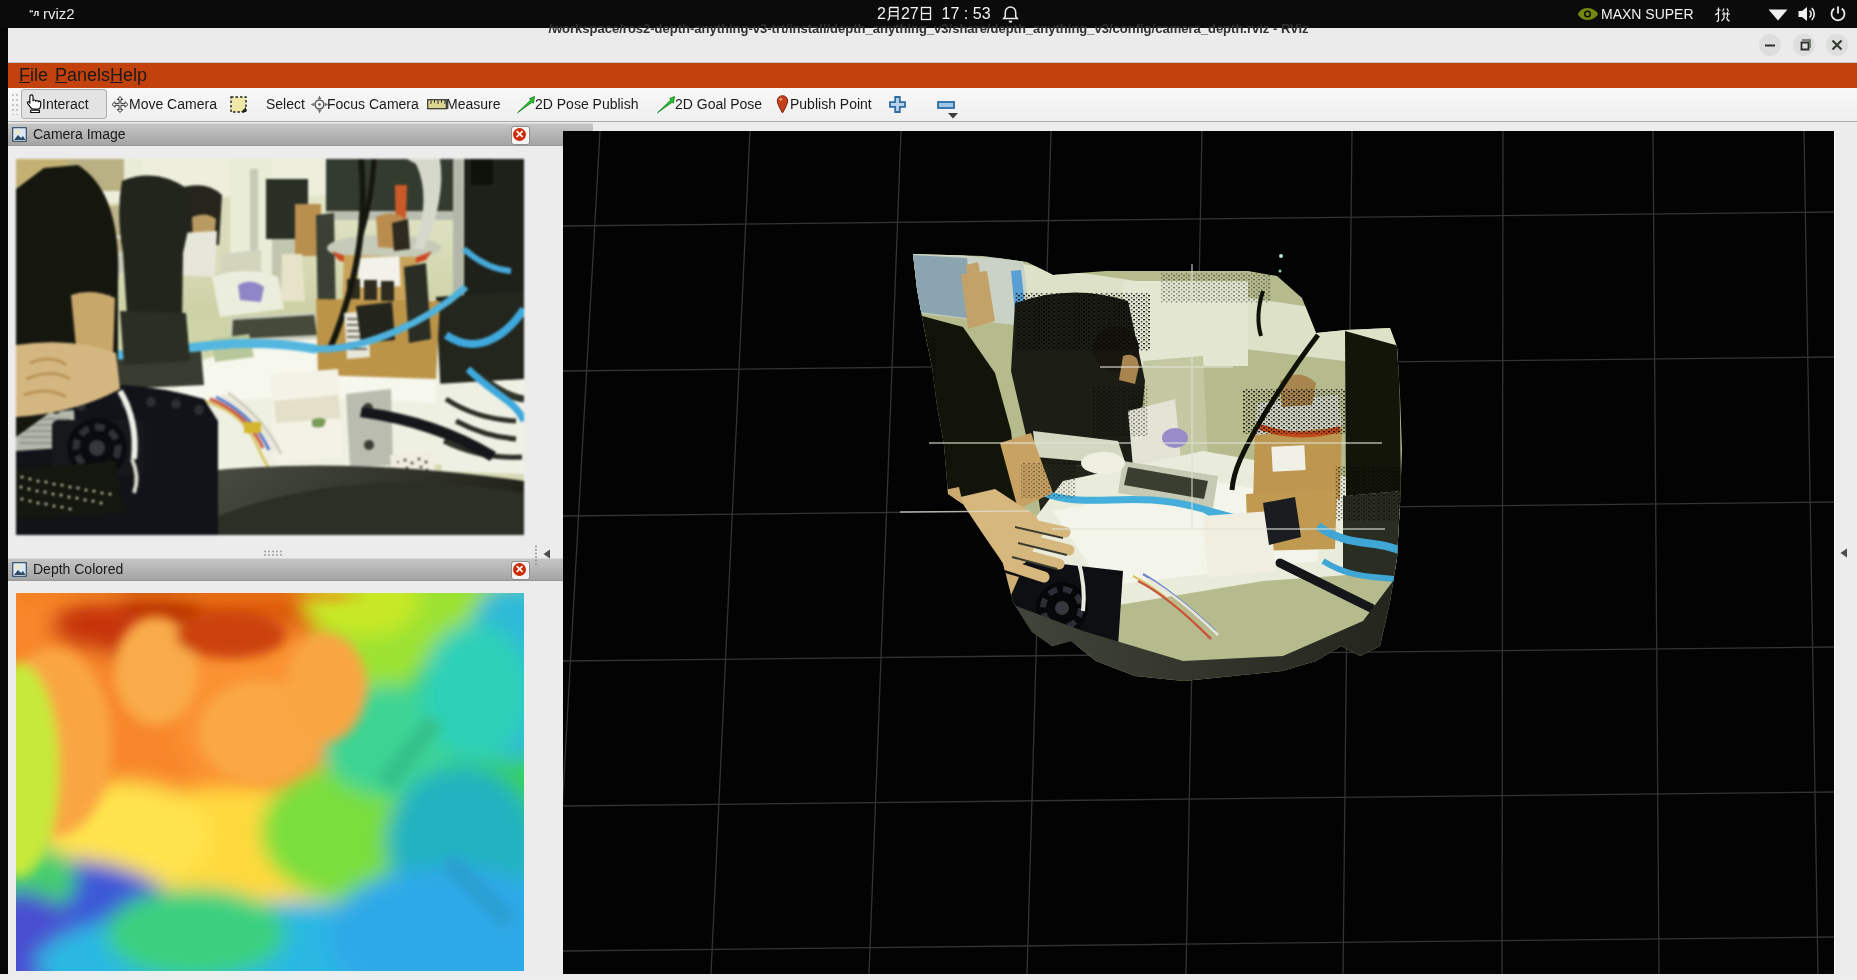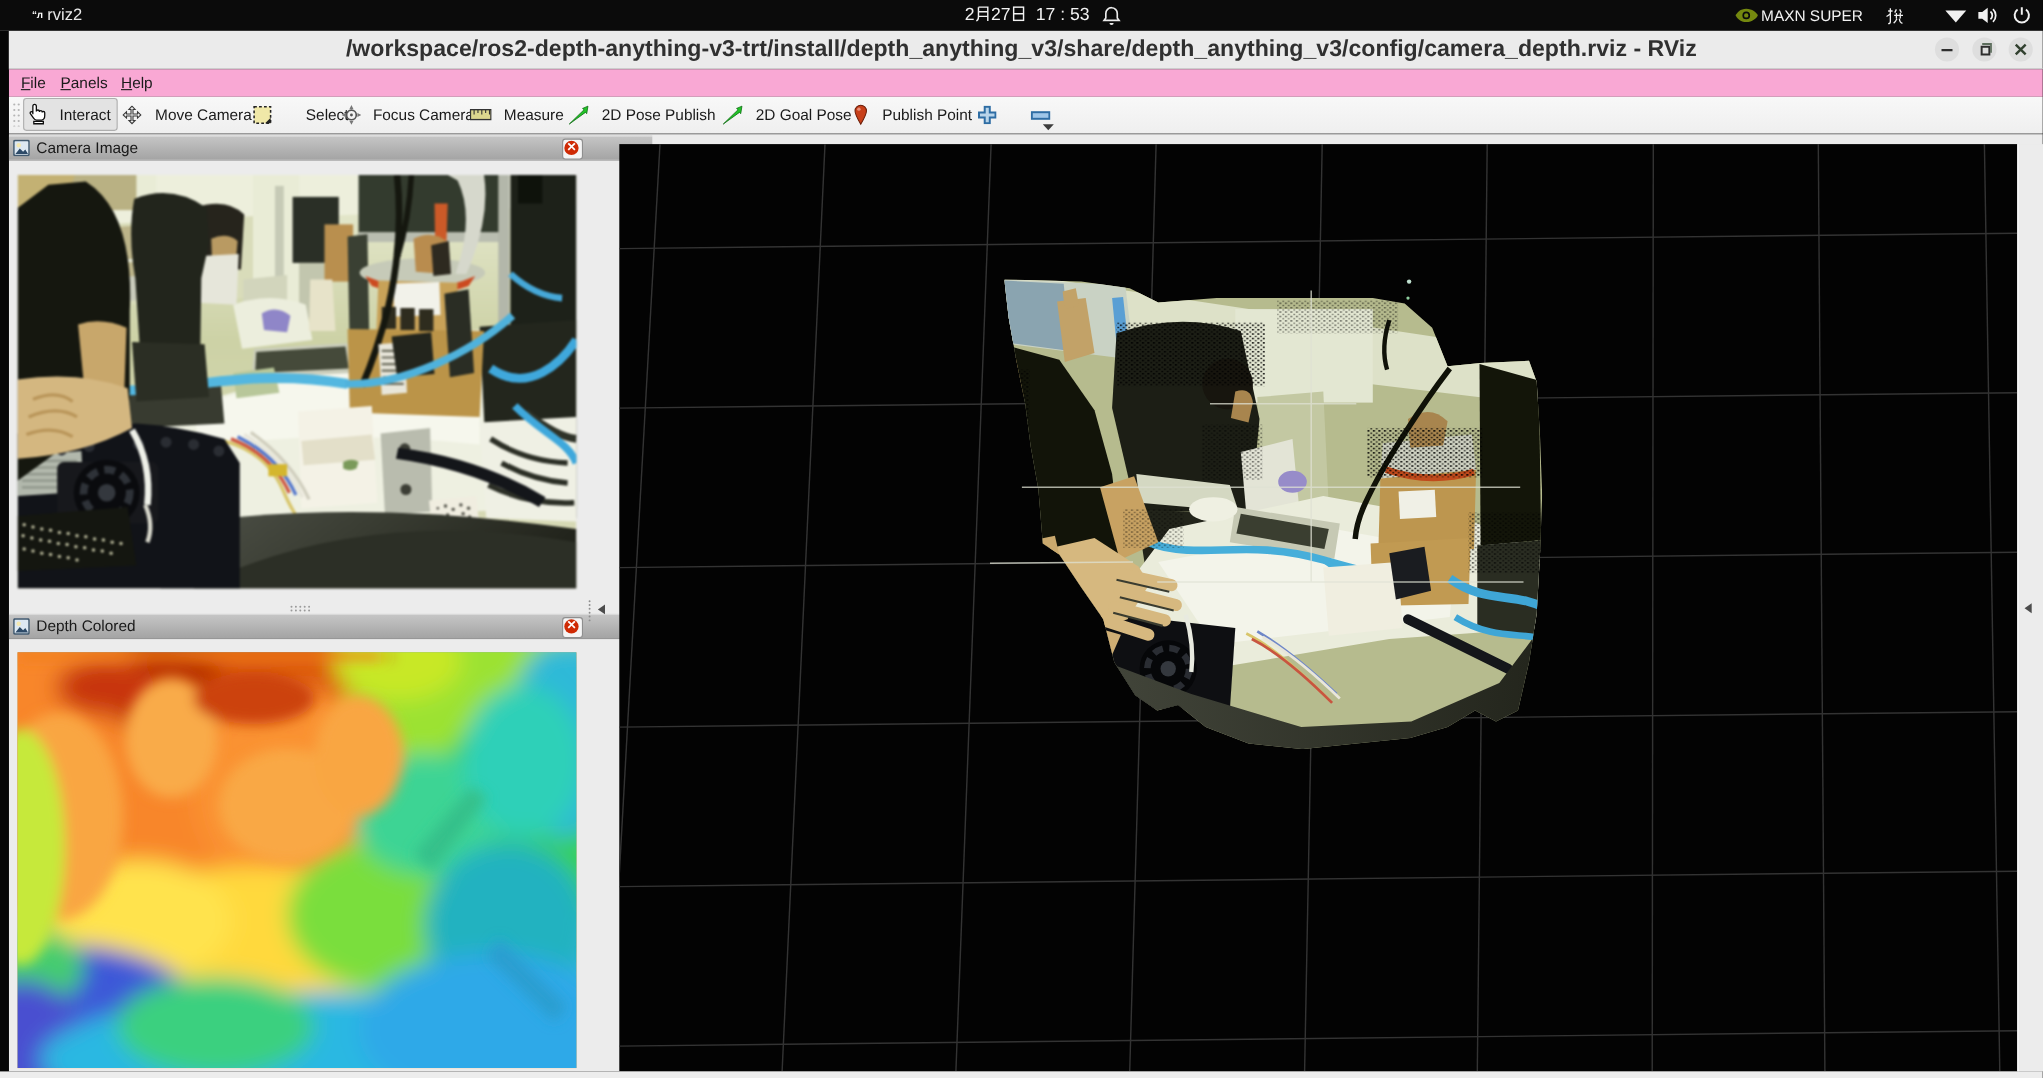--- a/index.html
+++ b/index.html
@@ -1,27 +1,27 @@
 <!DOCTYPE html>
 <html><head><meta charset="utf-8">
 <style>
 html,body{margin:0;padding:0;width:1857px;height:980px;overflow:hidden;background:#000;
 font-family:"Liberation Sans",sans-serif;}
 .abs{position:absolute;}
 #topbar{left:0;top:0;width:1857px;height:28px;background:#0b0b0b;color:#f2f2f2;}
 #titlebar{left:0;top:28px;width:1857px;height:34px;background:#ebebeb;border-bottom:1px solid #c6c6c6;}
-#titletext{left:0;top:28px;width:1857px;height:34px;line-height:34px;text-align:center;
-font-weight:bold;font-size:21px;color:#303030;}
+#titletext{left:0;top:12px;width:1857px;height:34px;line-height:34px;text-align:center;
+font-weight:bold;font-size:13px;color:#303030;}
 .winbtn{top:34px;width:22px;height:22px;border-radius:50%;background:#dedede;}
-#menubar{left:8px;top:63px;width:1849px;height:25px;background:#f9a8d4;font-size:14px;color:#1a1a1a;}
+#menubar{left:8px;top:63px;width:1849px;height:25px;background:#c2410c;font-size:18px;color:#1a1a1a;}
 .menuitem{top:0;height:25px;line-height:25px;}
 .menuitem span{text-decoration:underline;}
 #toolbar{left:8px;top:88px;width:1849px;height:33px;background:linear-gradient(#f8f8f8,#efefef);
 border-bottom:1px solid #a9a9a9;font-size:14px;color:#1a1a1a;}
-.tbtxt{top:0;height:33px;line-height:33px;margin-left:12px;}
+.tbtxt{top:0;height:33px;line-height:33px;}
 #interactbtn{left:13px;top:1px;width:84px;height:28px;background:#e3e3e3;
 border:1px solid #aeaeae;border-radius:3px;}
 #dock{left:8px;top:122px;width:1849px;height:852px;background:#ececec;}
 #view3d{left:563px;top:131px;width:1271px;height:843px;background:#030303;}
 .phead{left:0;width:585px;height:21px;background:linear-gradient(#c5c5c5,#a4a4a4);
 border-top:1px solid #d8d8d8;border-bottom:1px solid #979797;font-size:14px;color:#191919;}
 .phead .ptxt{position:absolute;left:25px;top:0;height:21px;line-height:21px;}
 .closebtn{position:absolute;left:503px;top:2px;width:17px;height:17px;background:#f5f5f5;
 border:1px solid #8f8f8f;border-radius:3px;}
 .closebtn .rc{position:absolute;left:1px;top:1px;width:13px;height:13px;border-radius:50%;

